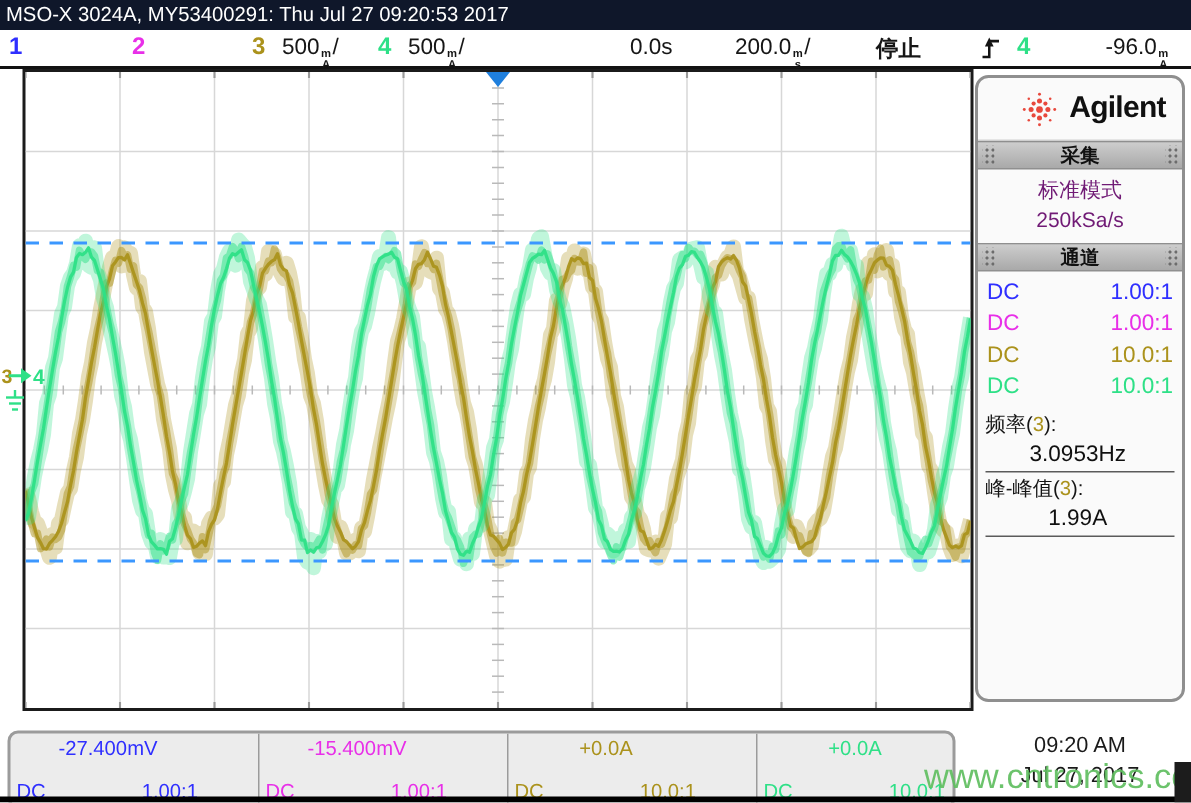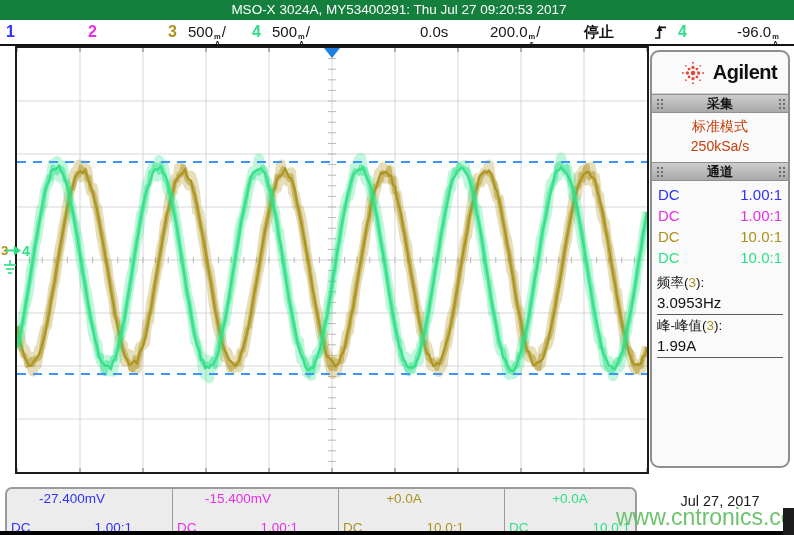--- a/index.html
+++ b/index.html
@@ -1,22 +1,22 @@
 <!DOCTYPE html>
 <html><head>
 <meta charset="utf-8">
 <style>
   * { margin:0; padding:0; box-sizing:border-box; }
   html,body { width:794px; height:535px; background:#fff; overflow:hidden;
               font-family:"Liberation Sans","DejaVu Sans",sans-serif; position:relative; }
   .abs { position:absolute; }
 
   
-  #title-bar { left:0; top:0; width:794px; height:20px; background:#15803d; color:#fff;
-               font-size:13.5px; line-height:19px; padding-left:4px; white-space:nowrap;text-align:center; }
+  #title-bar { left:0; top:0; width:794px; height:20px; background:#0f172a; color:#fff;
+               font-size:13.5px; line-height:19px; padding-left:4px; white-space:nowrap; }
 
   
   #status-bar { left:0; top:20px; width:794px; height:26px; background:#fff;
                 border-bottom:2px solid #121212; font-size:15px; color:#161616; }
   #status-bar .f { position:absolute; top:3px; white-space:nowrap; }
   .chnum { font-weight:700; font-size:16px; }
   .unitv { display:inline-flex; flex-direction:column; align-items:center;
            font-size:7.5px; line-height:6.5px; font-weight:700; margin:0 1px;
            position:relative; top:2px; }
   .unitv i { font-style:normal; display:block; }
@@ -36,27 +36,27 @@
              border:2px solid #8f8f8f; border-radius:9px; overflow:hidden; }
   #logo-row { height:42px; display:flex; align-items:center; justify-content:center; gap:6px;
               border-bottom:1px solid #cfcfcf;padding-left:16px; }
   #logo-row .brand { font-size:20px; font-weight:700; color:#101010; letter-spacing:-0.5px; }
   .sec-hdr { height:19px; background:linear-gradient(#cdcdcd,#a9a9a9); border-top:1px solid #8f8f8f;
              border-bottom:1px solid #8f8f8f; display:flex; align-items:center; padding:0 3px; }
   .sec-hdr .grip { width:8px; height:13px;
       background-image:radial-gradient(#6c6c6c 1px, transparent 1.1px);
       background-size:4px 4px; background-position:1px 1px; }
   .sec-hdr .hdr-t { flex:1; text-align:center; font-size:13px; font-weight:700; color:#111; }
-  #acq-body { text-align:center; font-size:14px; color:#c2410c; padding:3px 0 6px; line-height:20px; }
+  #acq-body { text-align:center; font-size:14px; color:#701a75; padding:3px 0 6px; line-height:20px; }
   .ch-row { display:flex; justify-content:space-between; padding:0 6px; height:21px;
             align-items:center; font-size:15px; }
   #chan-body { padding:3px 0 4px; }
   .meas-item { padding:2px 5px 0; }
   .meas-label { font-size:13.5px; color:#151515; }
-  .meas-value { font-size:15px; color:#101010; text-align:left; padding:2px 3px 3px 0;
+  .meas-value { font-size:15px; color:#101010; text-align:center; padding:2px 3px 3px 0;
                 border-bottom:1px solid #5a5a5a; }
 
   
   #bottom-panel { left:5px; top:487px; width:632px; height:52px; background:#ececec;
                   border:2px solid #9b9b9b; border-radius:7px; display:flex; overflow:hidden; }
   .bcell { flex:1; position:relative; }
   .bcell + .bcell { border-left:1px solid #9b9b9b;margin-left:35px; }
   .bcell .val { text-align:center; font-size:13.5px; margin-top:2px; }
   .bcell .sub { position:absolute; left:4px; right:5px; bottom:2px; display:flex;
                 justify-content:space-between; font-size:13.5px; }
@@ -385,18 +385,19 @@
   <div class="bcell" style="color: rgb(46, 224, 135);">
     <div class="val">+0.0A</div>
     <div class="sub">
         <span>DC</span>
         <span>10.0:1</span>
       </div>
   </div>
 </div>
 
 <div id="clock" class="abs">
+  <div class="t">09:20 AM</div>
   <div class="d">Jul 27, 2017</div>
 </div>
 
 <div id="watermark" class="abs">www.cntronics.com</div>
 <div id="bottom-strip" class="abs"></div>
 <div id="corner-block" class="abs"></div>
 
 </body></html>

